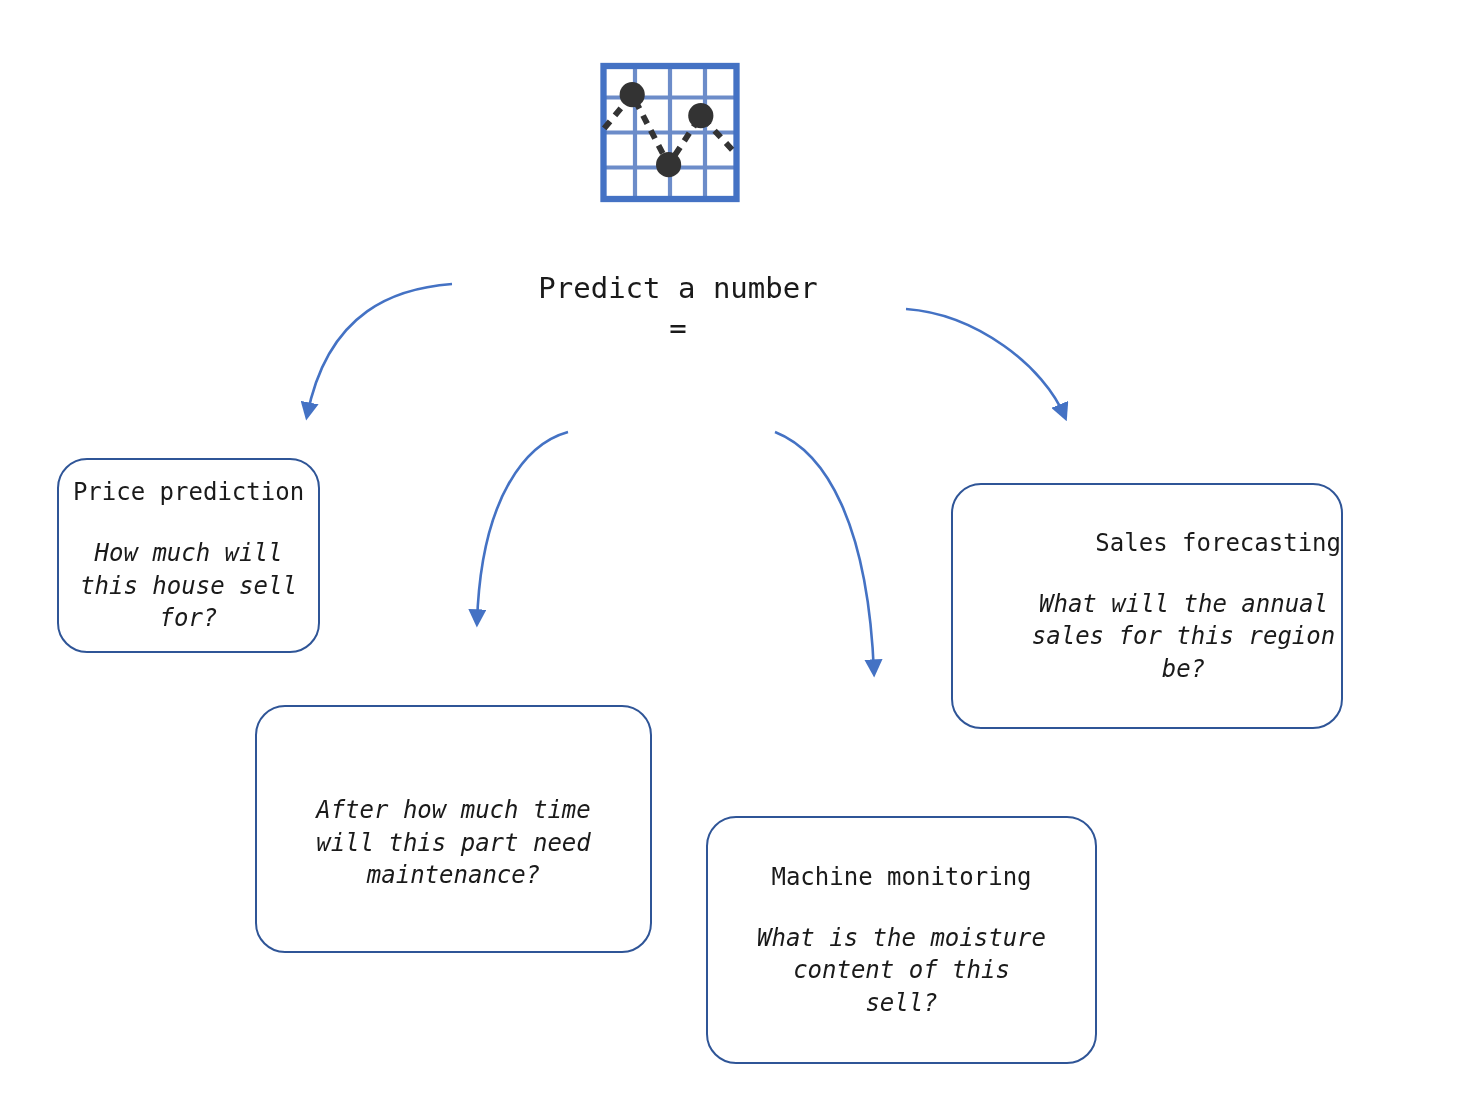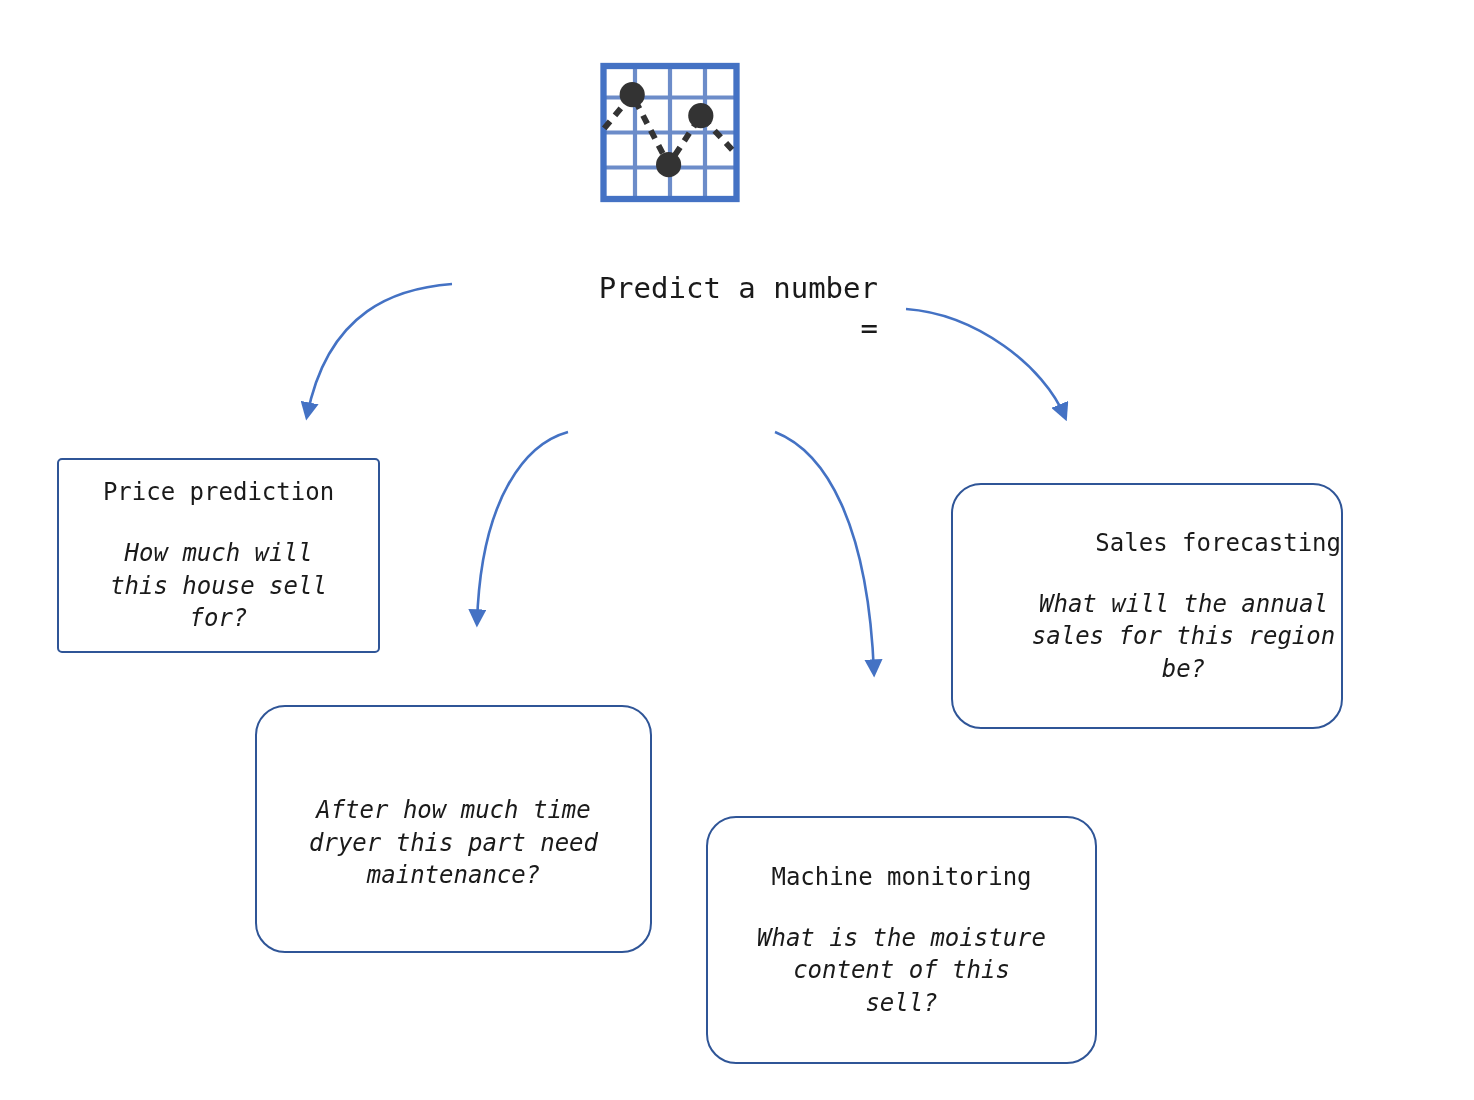--- a/index.html
+++ b/index.html
@@ -34,21 +34,21 @@
   .grid-inner { stroke: var(--icon-grid-inner); stroke-width: 3; }
   .icon-dash { stroke: var(--icon-dot); stroke-width: 4.2; fill: none; stroke-dasharray: 6.5 5.5; }
   .icon-dot  { fill: var(--icon-dot); }
 
   
   .root-title {
     position: absolute;
     left: 478px;
     top: 268px;
     width: 400px;
-    text-align: right;
+    text-align: center;
     font-size: 29px;
     line-height: 40px;
     white-space: nowrap;
   }
 
   
   .arrows {
     position: absolute;
     left: 0; top: 0;
     width: 1474px;
@@ -70,21 +70,21 @@
     justify-content: center;
     text-align: center;
     font-size: 24px;
   }
   .node .title { line-height: 33px; }
   .node .question {
     font-style: italic;
     line-height: 32.5px;
     margin-top: 28px;
   }
-  .node-price        { left: 57px;   top: 458px; width: 323px; height: 195px; border-radius: 5px; }
+  .node-price        { left: 57px;   top: 458px; width: 263px; height: 195px; border-radius: 30px; }
   .node-maintenance  { left: 255px;  top: 705px; width: 397px; height: 248px; }
   .node-monitoring   { left: 706px;  top: 780px; width: 391px; height: 248px; margin-top: 36px; }
   .node-sales        { left: 951px; top: 483px; width: 392px; height: 246px; align-items: flex-end; }
 
   .node-price .question       { max-width: 228px; }
   .node-maintenance .title    { max-width: 200px; }
   .node-maintenance .question { max-width: 290px; }
   .node-monitoring .question  { max-width: 300px; }
   .node-sales .question       { max-width: 315px; }
 </style>
@@ -123,21 +123,21 @@
     <path class="arrow-path" d="M775,432 C826,452 868,524 874,673" marker-end="url(#arrowhead)"></path>
     <path class="arrow-path" d="M906,309 C976,314 1044,366 1065,417" marker-end="url(#arrowhead)"></path>
   </svg>
 
   <div class="node node-price">
     <div class="title">Price prediction</div>
     <div class="question">How much will this house sell for?</div>
   </div>
 
   <div class="node node-maintenance">
-    <div class="question">After how much time dryer this part need maintenance?</div>
+    <div class="question">After how much time will this part need maintenance?</div>
   </div>
 
   <div class="node node-monitoring">
     <div class="title">Machine monitoring</div>
     <div class="question">What is the moisture content of this sell?</div>
   </div>
 
   <div class="node node-sales">
     <div class="title">Sales forecasting</div>
     <div class="question">What will the annual sales for this region be?</div>

